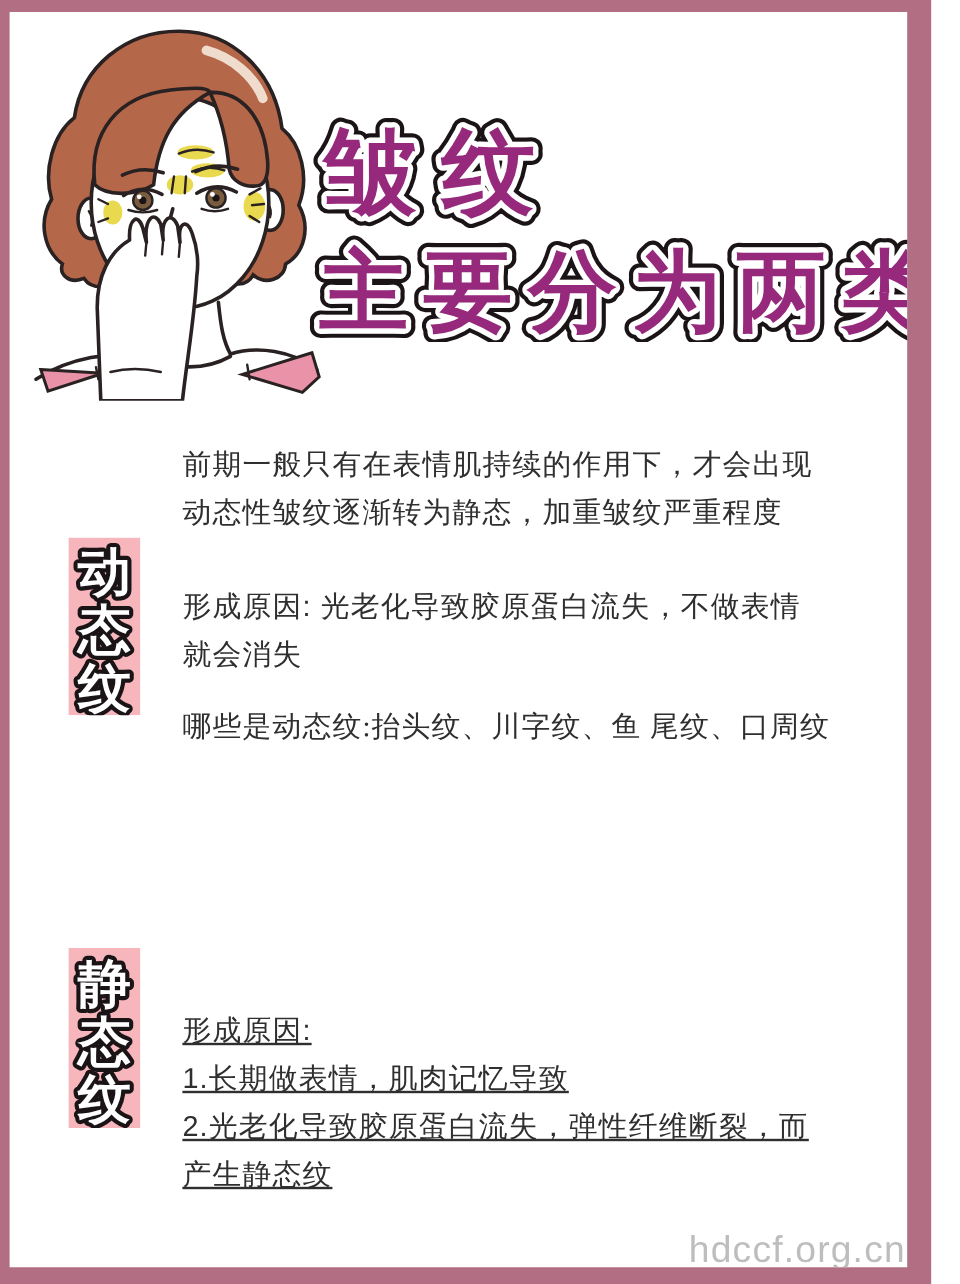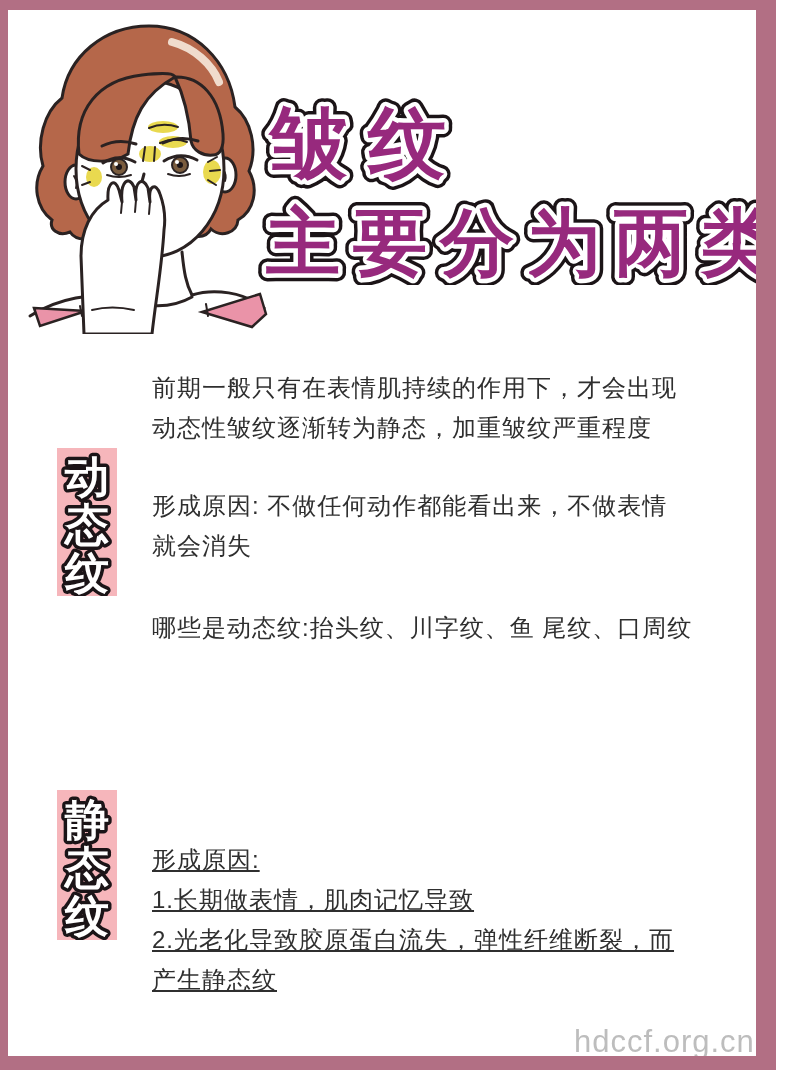--- a/index.html
+++ b/index.html
@@ -174,23 +174,23 @@
     <text class="lbl-stroke" x="30" y="45">静</text>
     <text class="lbl-fill" x="30" y="45">静</text>
     <text class="lbl-stroke" x="30" y="93">态</text>
     <text class="lbl-fill" x="30" y="93">态</text>
     <text class="lbl-stroke" x="30" y="141">纹</text>
     <text class="lbl-fill" x="30" y="141">纹</text>
   </svg>
 
   <div class="abs para" style="left:144px;top:358px;">前期一般只有在表情肌持续的作用下，才会出现
 动态性皱纹逐渐转为静态，加重皱纹严重程度</div>
-  <div class="abs para" style="left:144px;top:476px;">形成原因: 不做任何动作都能看出来，不做表情
+  <div class="abs para" style="left:144px;top:476px;">形成原因: 光老化导致胶原蛋白流失，不做表情
 就会消失</div>
-  <div class="abs para" style="left:144px;top:598px;">哪些是动态纹:抬头纹、川字纹、鱼 尾纹、口周纹</div>
+  <div class="abs para" style="left:144px;top:576px;font-family:Liberation Serif, serif;">哪些是动态纹:抬头纹、川字纹、鱼 尾纹、口周纹</div>
 
   <div class="abs para" style="left:144px;top:830px;text-decoration:underline;">形成原因:
 1.长期做表情，肌肉记忆导致
 2.光老化导致胶原蛋白流失，弹性纤维断裂，而
 产生静态纹</div>
 
   <div class="abs watermark" style="left:566px;top:1014px;text-align:right;">hdccf.org.cn</div>
 
 </div>
 

